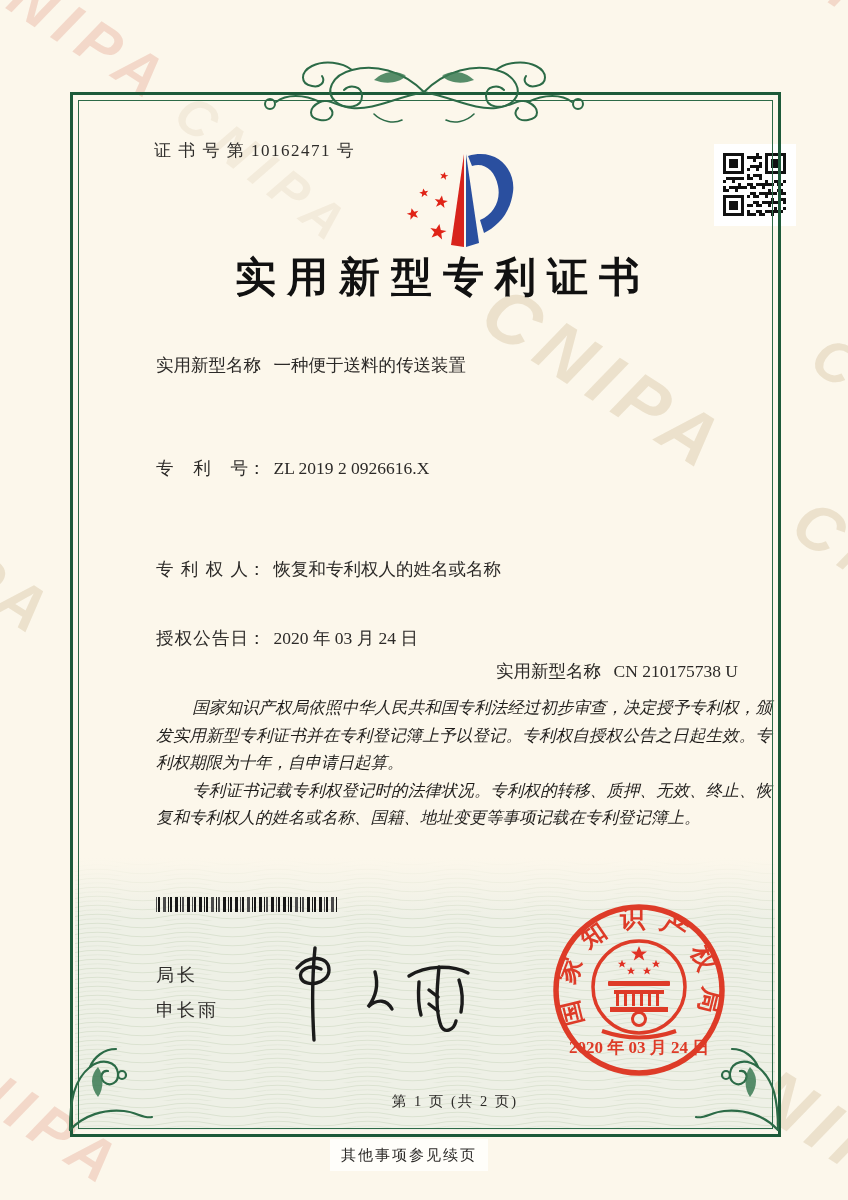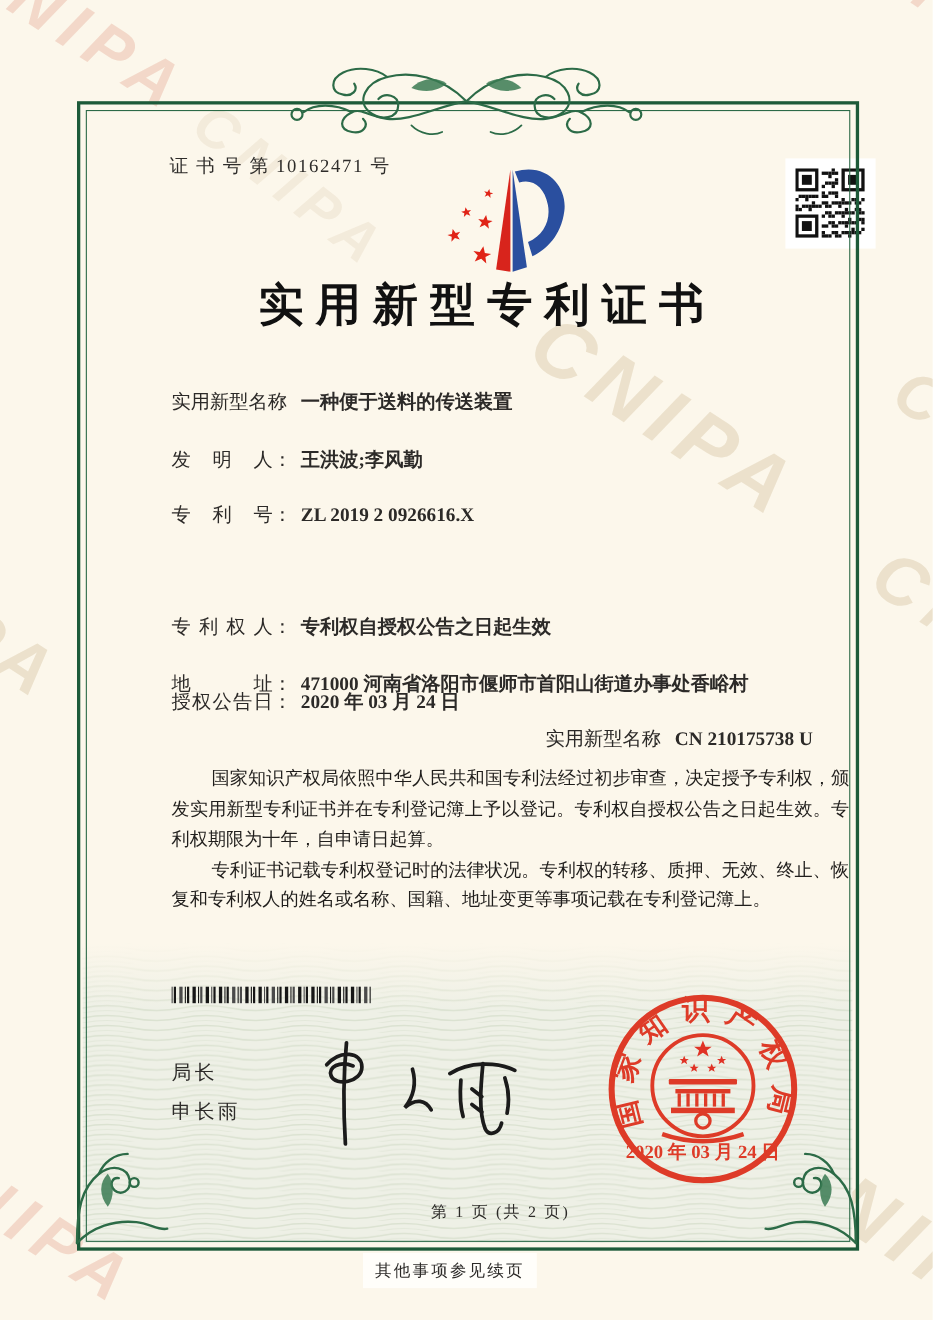--- a/index.html
+++ b/index.html
@@ -34,24 +34,24 @@
   
   .content{position:absolute;inset:0;z-index:2;margin-left:38px;}
   .cert-no{position:absolute;left:116px;top:139px;font-size:17px;letter-spacing:1.5px;}
   .logo{position:absolute;left:358px;top:144px;}
   .qr-pad{position:absolute;left:676px;top:144px;width:82px;height:82px;background:#fff;}
   .qr{position:absolute;left:9px;top:9px;}
   .title{position:absolute;left:0;top:250px;width:100%;text-align:center;
     font-size:41px;font-weight:700;letter-spacing:11px;color:#111;}
   .frow{position:absolute;left:118px;font-size:17.5px;white-space:nowrap;color:#2c2a28;}
   .flabel{display:inline-block;width:92px;text-align:justify;text-align-last:justify;}
-  .fvalue{margin-left:8px;font-weight:bold;}
+  .fvalue{margin-left:8px;}
   .gzrow{left:458px;}
   .body-text{position:absolute;left:118px;top:694px;width:616px;
-    font-size:16.5px;line-height:27.5px;color:#201e1c;text-align:justify;}
+    font-size:16.5px;line-height:27.5px;color:#201e1c;text-align:justify;font-style:italic;}
   .body-text p{margin:0;text-indent:2.2em;}
   .barcode{position:absolute;left:118px;top:897px;width:220px;height:15px;display:flex;}
   .barcode i{display:block;height:100%;}
   .signer-title{position:absolute;left:118px;top:963px;font-size:18px;letter-spacing:3px;}
   .signer-name{position:absolute;left:118px;top:998px;font-size:18px;letter-spacing:3px;}
   .signature{position:absolute;left:233px;top:936px;}
   .seal{position:absolute;left:505px;top:894px;}
   .page-num{position:absolute;left:0;top:1092px;width:100%;text-align:center;
     font-size:14.5px;letter-spacing:2px;color:#2c2a28;padding-left:12px;}
   .cont-box{position:absolute;left:330px;top:1139px;width:158px;height:32px;
@@ -262,31 +262,25 @@
           <rect x="39" y="60" width="3" height="3" fill="#111"></rect>
           <rect x="48" y="60" width="3" height="3" fill="#111"></rect>
         </svg>
     </div>
 
     <div class="title">实用新型专利证书</div>
 
     <div class="frow" style="top:353px;">
       <span class="flabel">实用新型名称</span><span>：</span><span class="fvalue">一种便于送料的传送装置</span>
     </div>
-    <div class="frow" style="top:406px;">
-      <span class="flabel">发明人</span><span>：</span><span class="fvalue">王洪波;李风勤</span>
-    </div>
     <div class="frow" style="top:456px;">
       <span class="flabel">专利号</span><span>：</span><span class="fvalue">ZL 2019 2 0926616.X</span>
     </div>
     <div class="frow" style="top:557px;">
-      <span class="flabel">专利权人</span><span>：</span><span class="fvalue">专利权自授权公告之日起生效</span>
-    </div>
-    <div class="frow" style="top:609px;">
-      <span class="flabel">地址</span><span>：</span><span class="fvalue">471000 河南省洛阳市偃师市首阳山街道办事处香峪村</span>
+      <span class="flabel">专利权人</span><span>：</span><span class="fvalue">恢复和专利权人的姓名或名称</span>
     </div>
     <div class="frow" style="top:626px;">
       <span class="flabel">授权公告日</span><span>：</span><span class="fvalue">2020 年 03 月 24 日</span>
     </div>
     <div class="frow gzrow" style="top:659px;">
       <span class="flabel">实用新型名称</span><span>：</span><span class="fvalue">CN 210175738 U</span>
     </div>
 
     <div class="body-text">
       <p>国家知识产权局依照中华人民共和国专利法经过初步审查，决定授予专利权，颁发实用新型专利证书并在专利登记簿上予以登记。专利权自授权公告之日起生效。专利权期限为十年，自申请日起算。</p>

